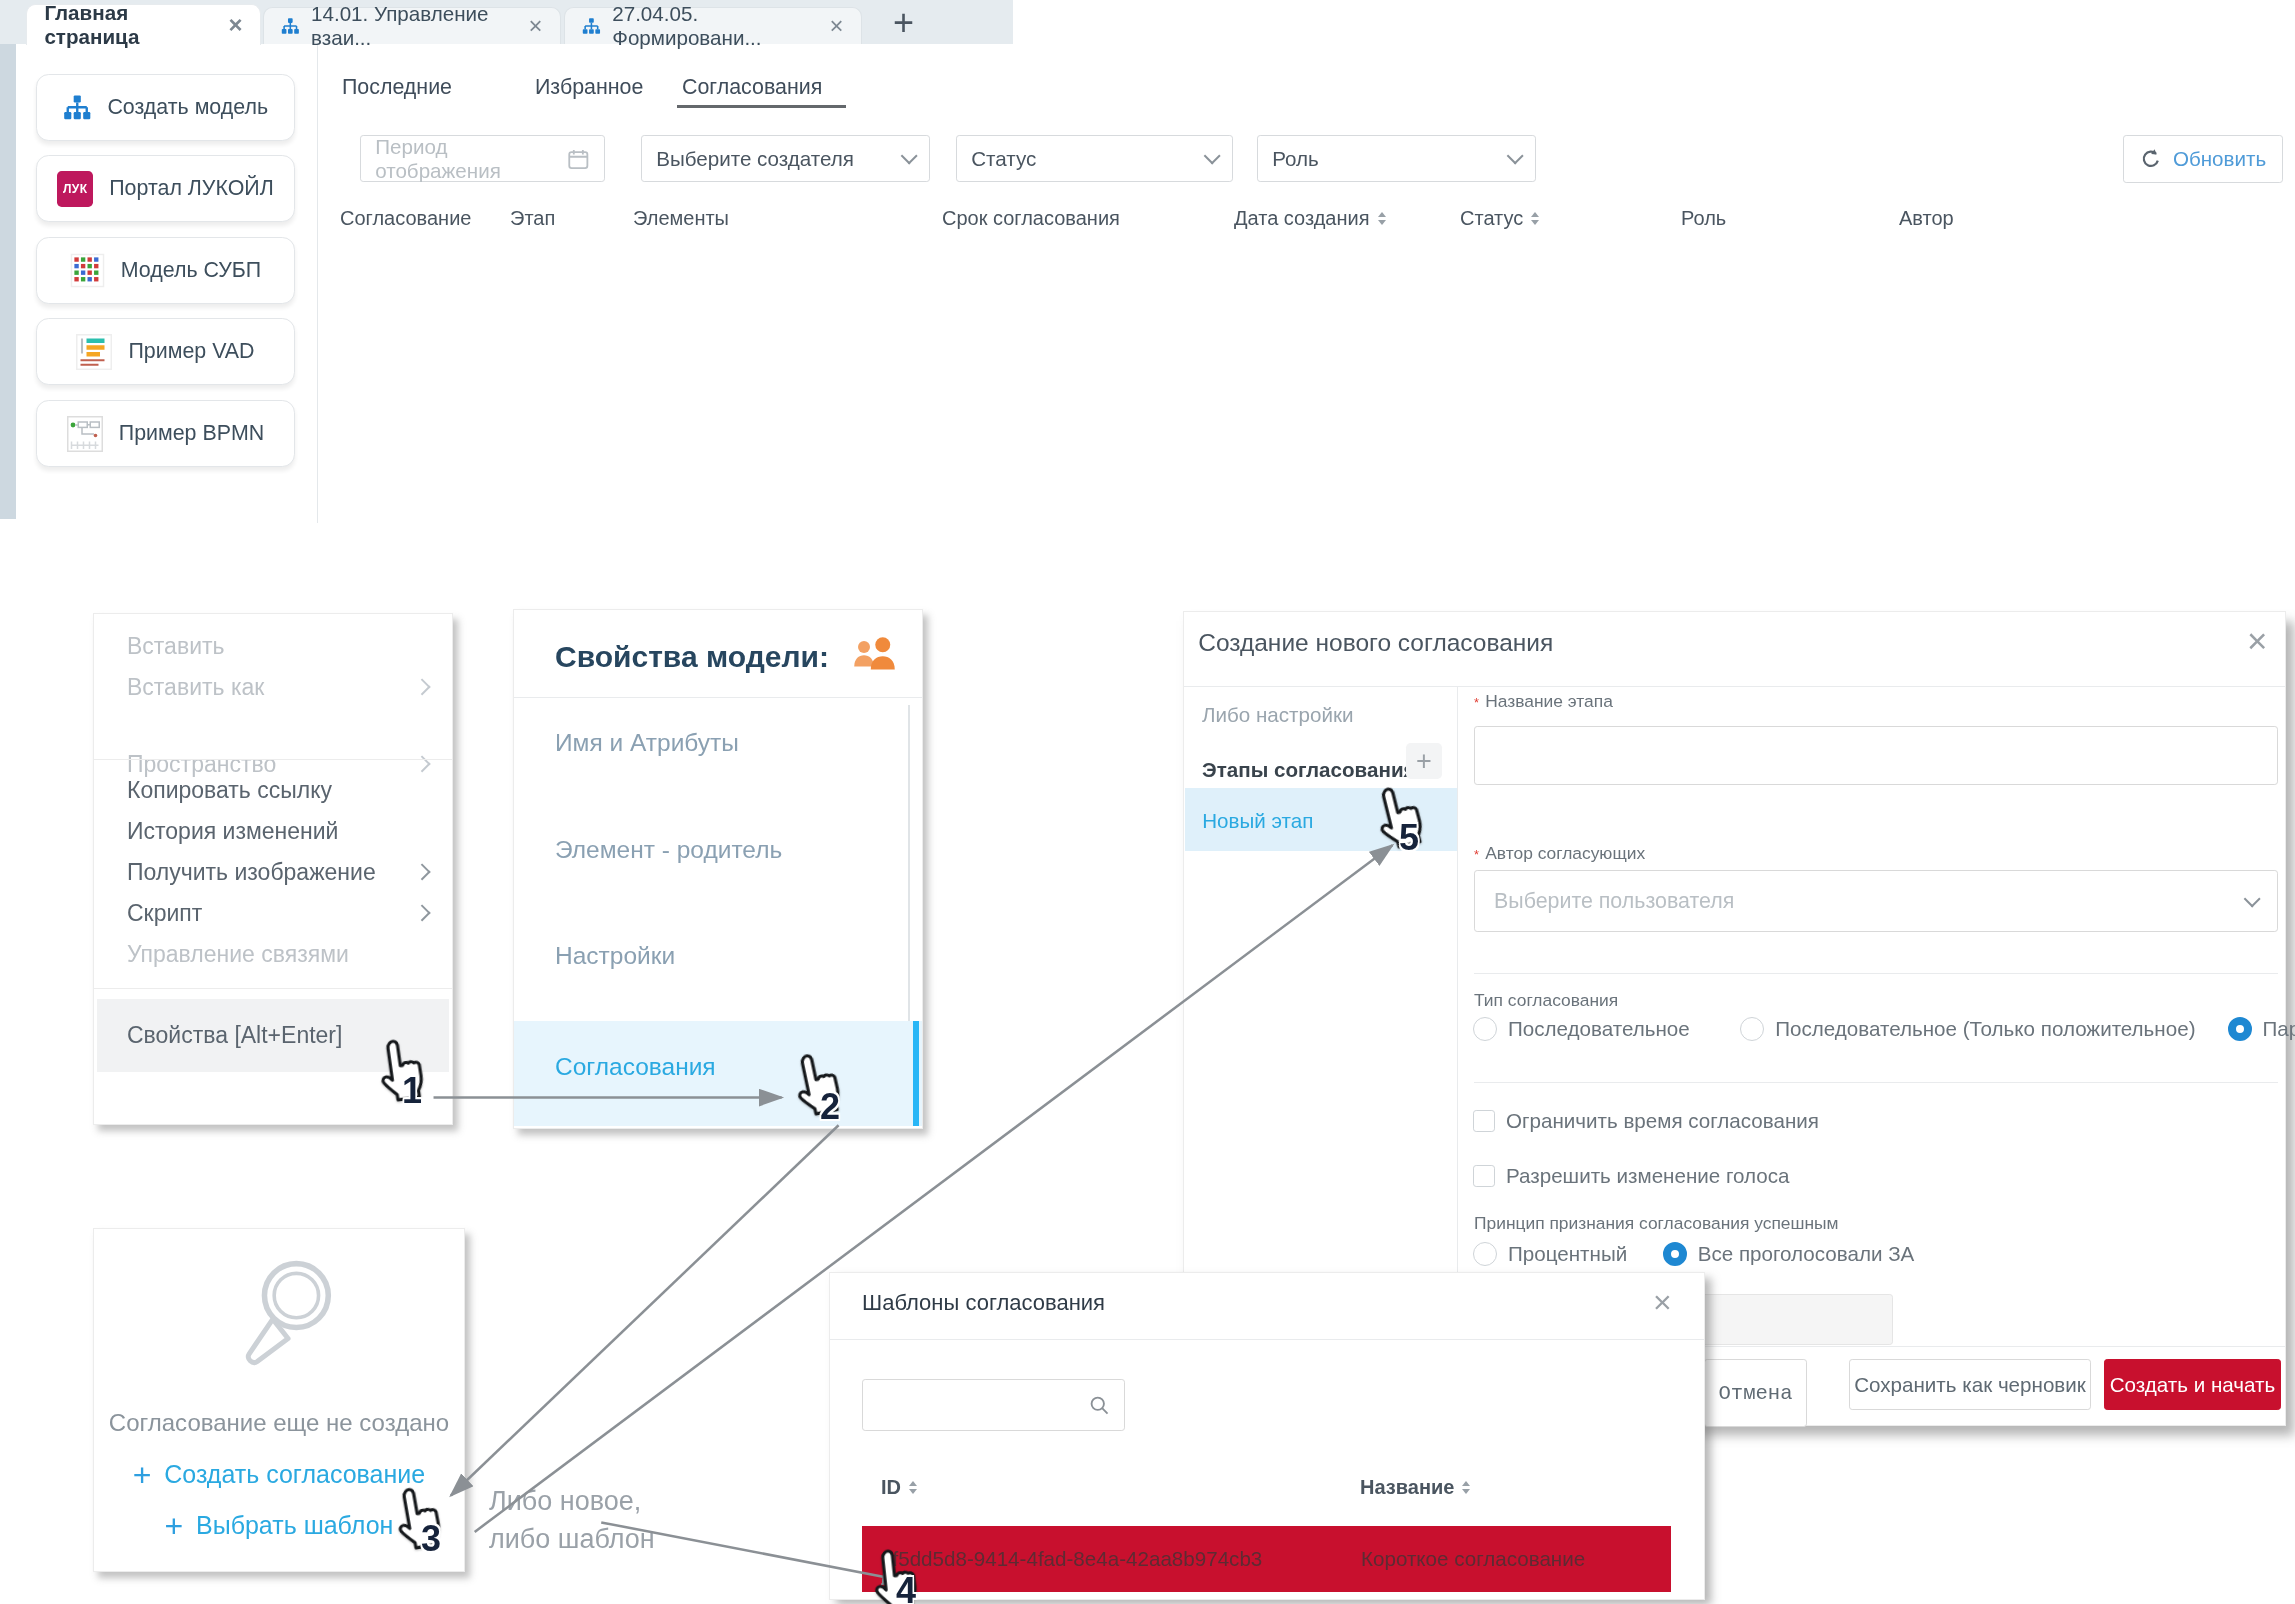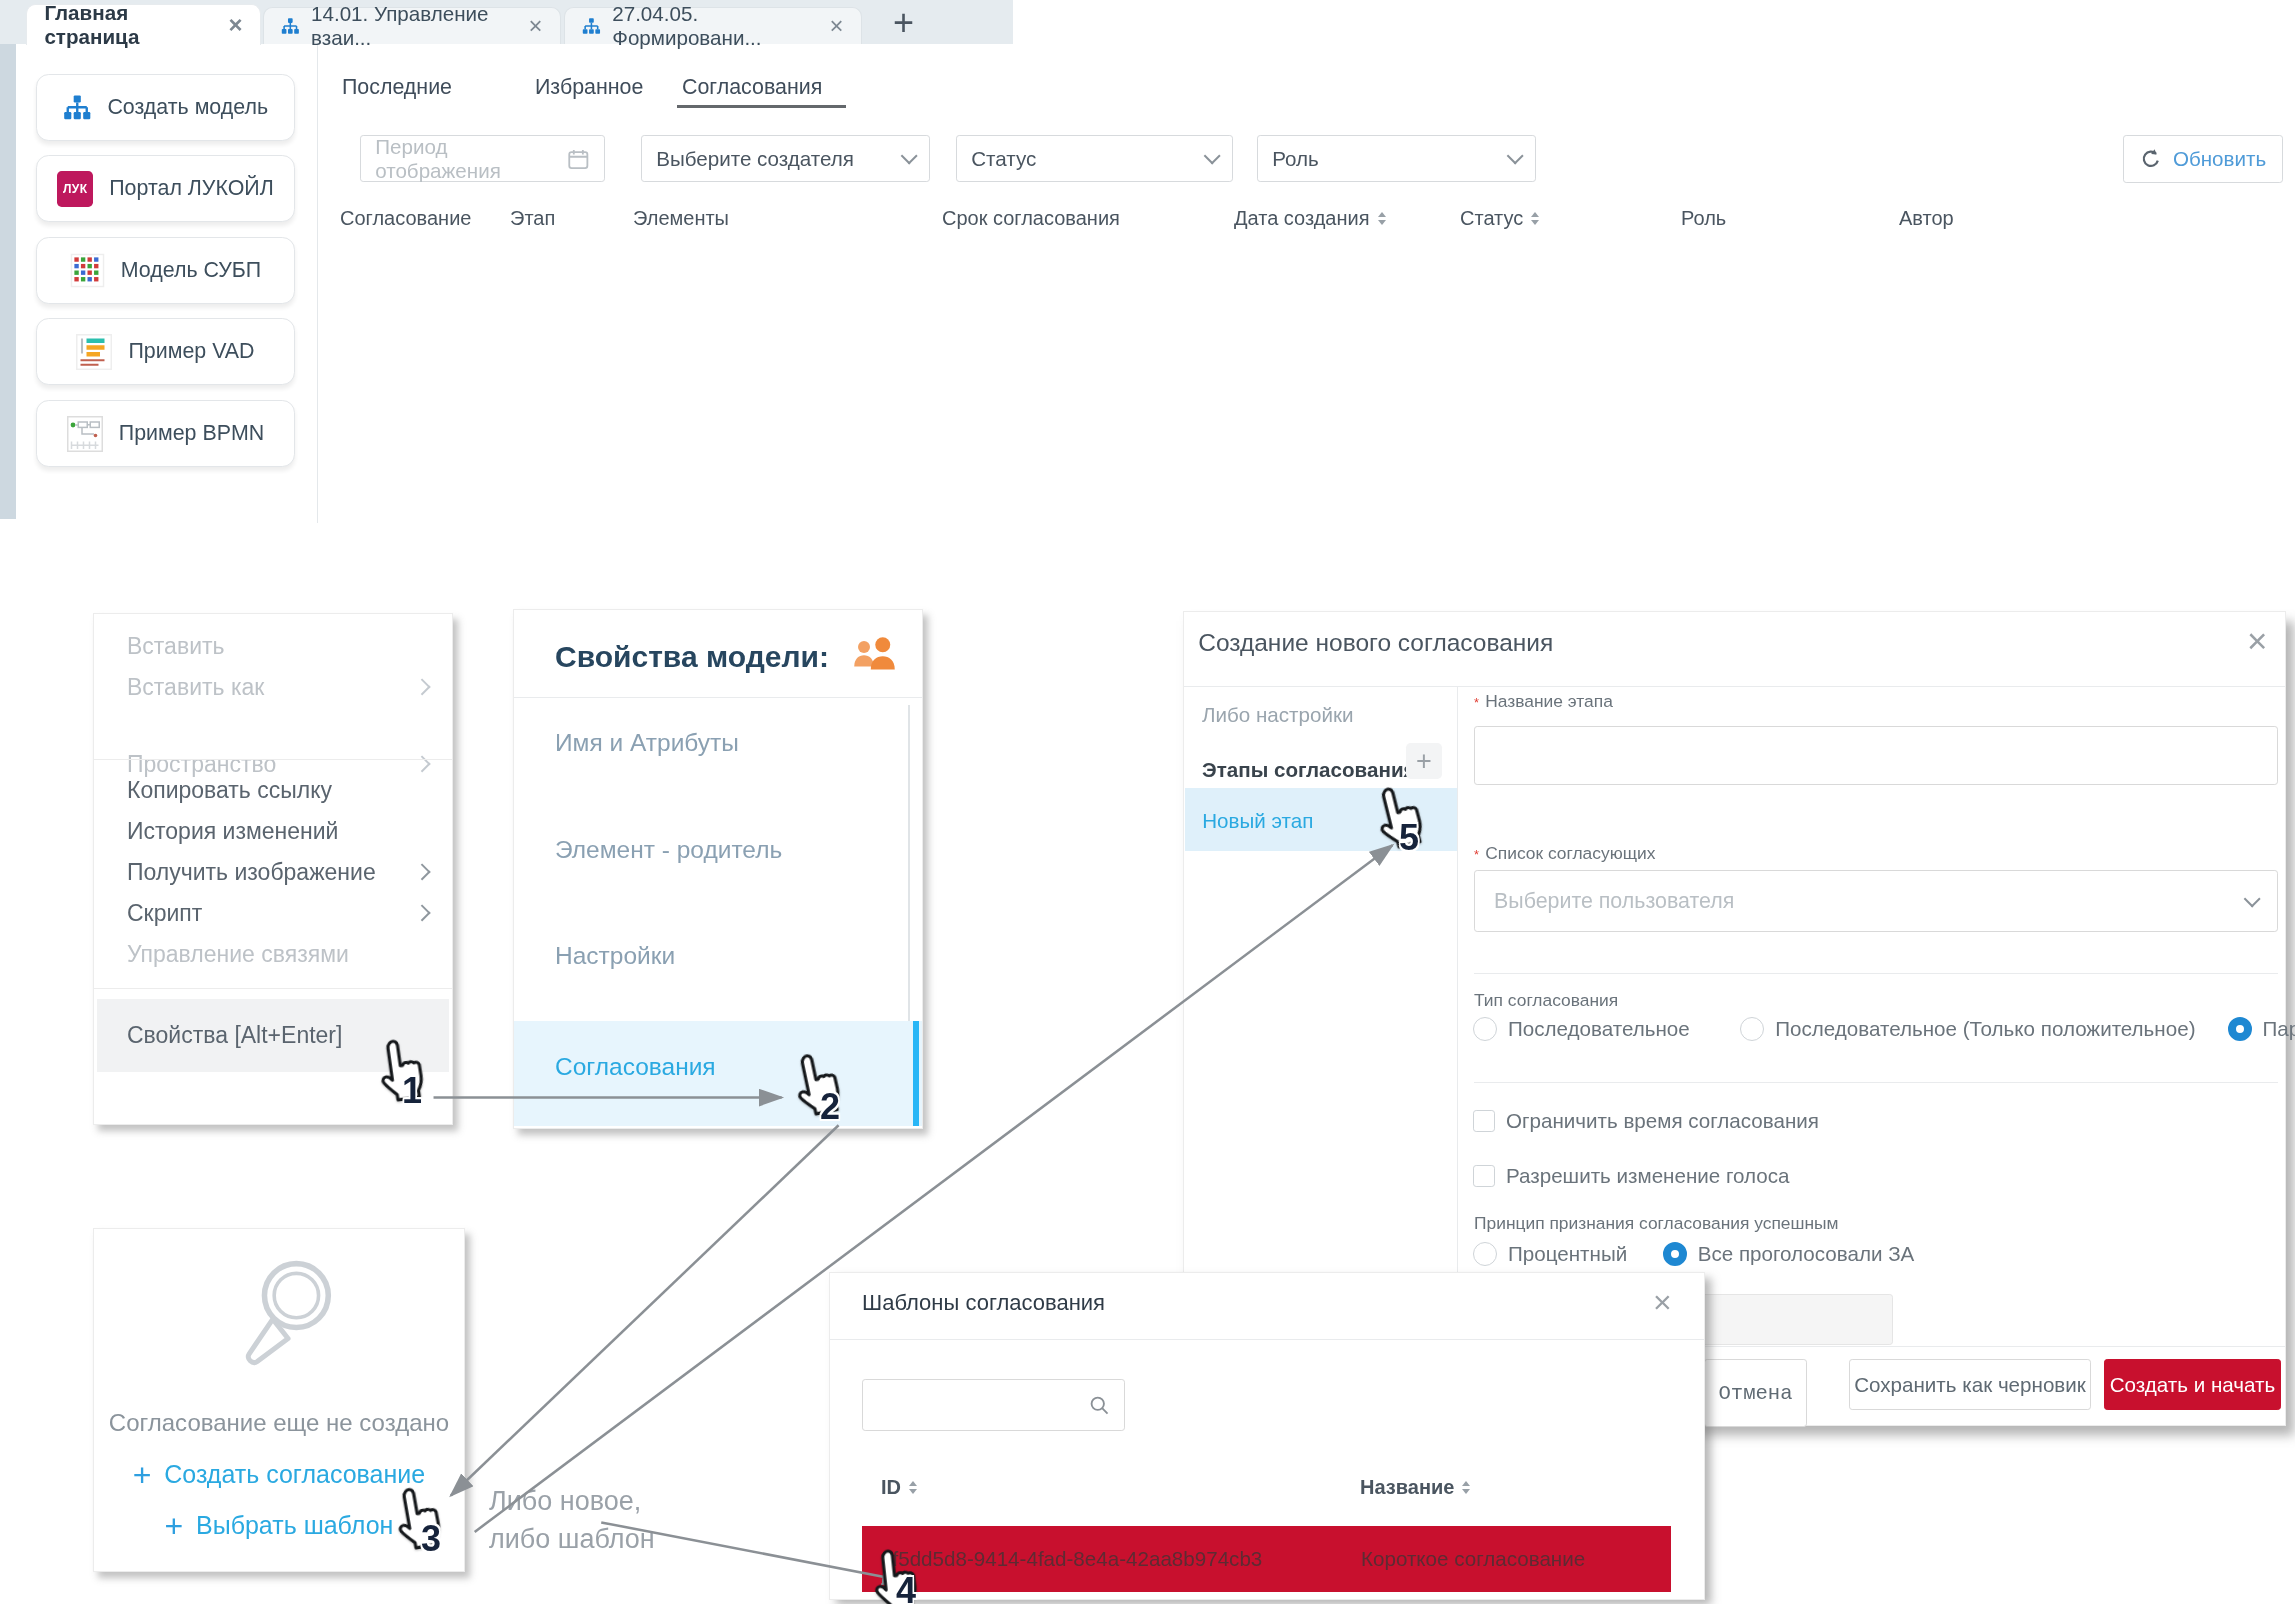--- a/index.html
+++ b/index.html
@@ -291,21 +291,21 @@
   <div class="abs" style="left:0.8px;top:176px;width:272px;height:63px;background:#dff0fa;">
     <span class="abs" style="left:17.4px;top:20.6px;font-size:20.6px;color:#2aa9e1;">Новый этап</span>
   </div>
 
   <div class="abs" style="left:290px;top:79px;">
     <span class="req">*</span><span class="flabel">Название этапа</span>
   </div>
   <div class="abs input" style="left:290px;top:114px;width:804px;height:59px;"></div>
 
   <div class="abs" style="left:290px;top:231px;">
-    <span class="req">*</span><span class="flabel">Список согласующих</span>
+    <span class="req">*</span><span class="flabel">Автор согласующих</span>
   </div>
   <div class="abs input" style="left:290px;top:258px;width:804px;height:62px;display:flex;align-items:center;padding:0 19px;">
     <span class="ph" style="font-size:21.4px;">Выберите пользователя</span>
     <span class="chev"></span>
   </div>
 
   <div class="hline" style="left:290px;top:361px;width:804px;"></div>
   <div class="abs flabel" style="left:290px;top:301px;top:378px;">Тип согласования</div>
   <div class="abs" style="left:289px;top:405px;white-space:nowrap;">
     <span class="radio"></span><span class="rlabel">Последовательное</span>

